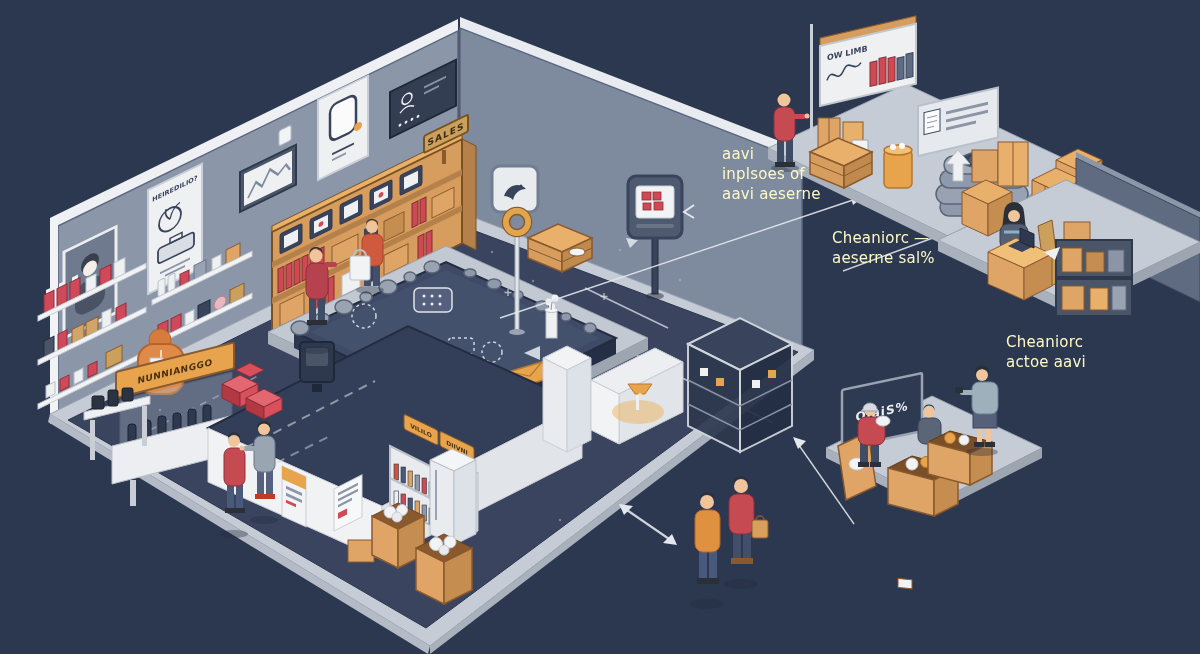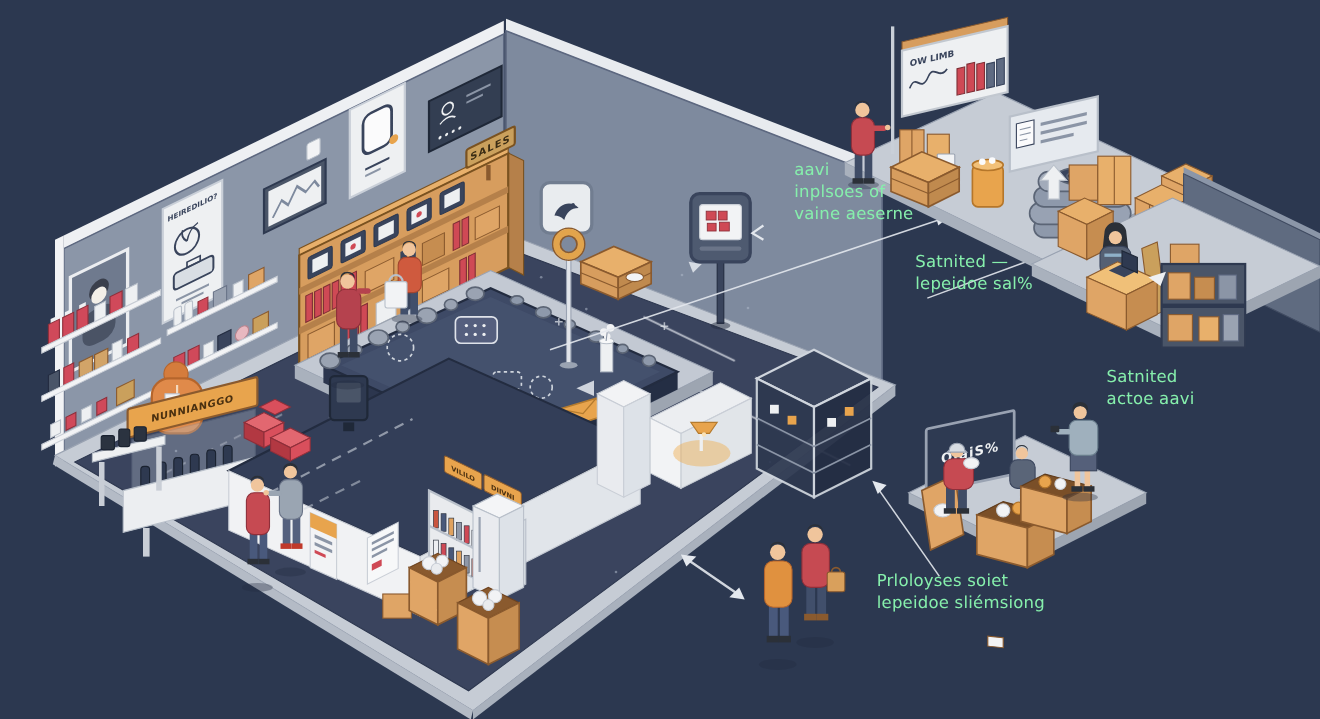--- a/index.html
+++ b/index.html
@@ -1,19 +1,19 @@
 <!DOCTYPE html>
 <html><head>
 <meta charset="utf-8">
 <style>
   html,body{margin:0;padding:0;background:#2c3850;}
   .stage{position:relative;width:1200px;height:654px;background:#2c3850;overflow:hidden;
          font-family:"DejaVu Sans",sans-serif;}
   .stage svg{position:absolute;left:0;top:0;}
-  .callout{position:absolute;color:#86efac;font-size:15px;line-height:20px;letter-spacing:.2px;}
+  .callout{position:absolute;color:#fef9c3;font-size:15px;line-height:20px;letter-spacing:.2px;}
   .callout div{white-space:nowrap;}
 </style>
 </head>
 <body>
 
 <div class="stage">
 <svg width="1200" height="654" viewBox="0 0 1200 654">
 
   <g transform="translate(460,28) skewY(21.2)">
     <rect x="0" y="-11" width="342" height="11" fill="#e8ebef"></rect>
@@ -683,27 +683,23 @@
       <rect x="-13" y="21" width="8" height="6" rx="1" fill="#2b3038"></rect>
       <circle cx="14" cy="9" r="6" fill="#f0c59c"></circle>
       <path d="M7,10 a7,7 0 0 1 14,0 l0,-5 a7,5.5 0 0 0 -14,0 z" fill="#2b3038"></path>
     </g>
   </g>
 </svg>
 
   <div class="callout" style="left:722px;top:144px">
     <div>aavi</div>
     <div>inplsoes of</div>
-    <div>vaine aeserne</div>
+    <div>aavi aeserne</div>
   </div>
   <div class="callout" style="left:832px;top:228px">
-    <div>Satnited —</div>
-    <div>lepeidoe sal%</div>
+    <div>Cheaniorc —</div>
+    <div>aeserne sal%</div>
   </div>
   <div class="callout" style="left:1006px;top:332px">
-    <div>Satnited</div>
+    <div>Cheaniorc</div>
     <div>actoe aavi</div>
   </div>
-  <div class="callout" style="left:797px;top:518px">
-    <div>Prloloyses soiet</div>
-    <div>lepeidoe sliémsiong</div>
-  </div>
 </div>
 
 </body></html>

